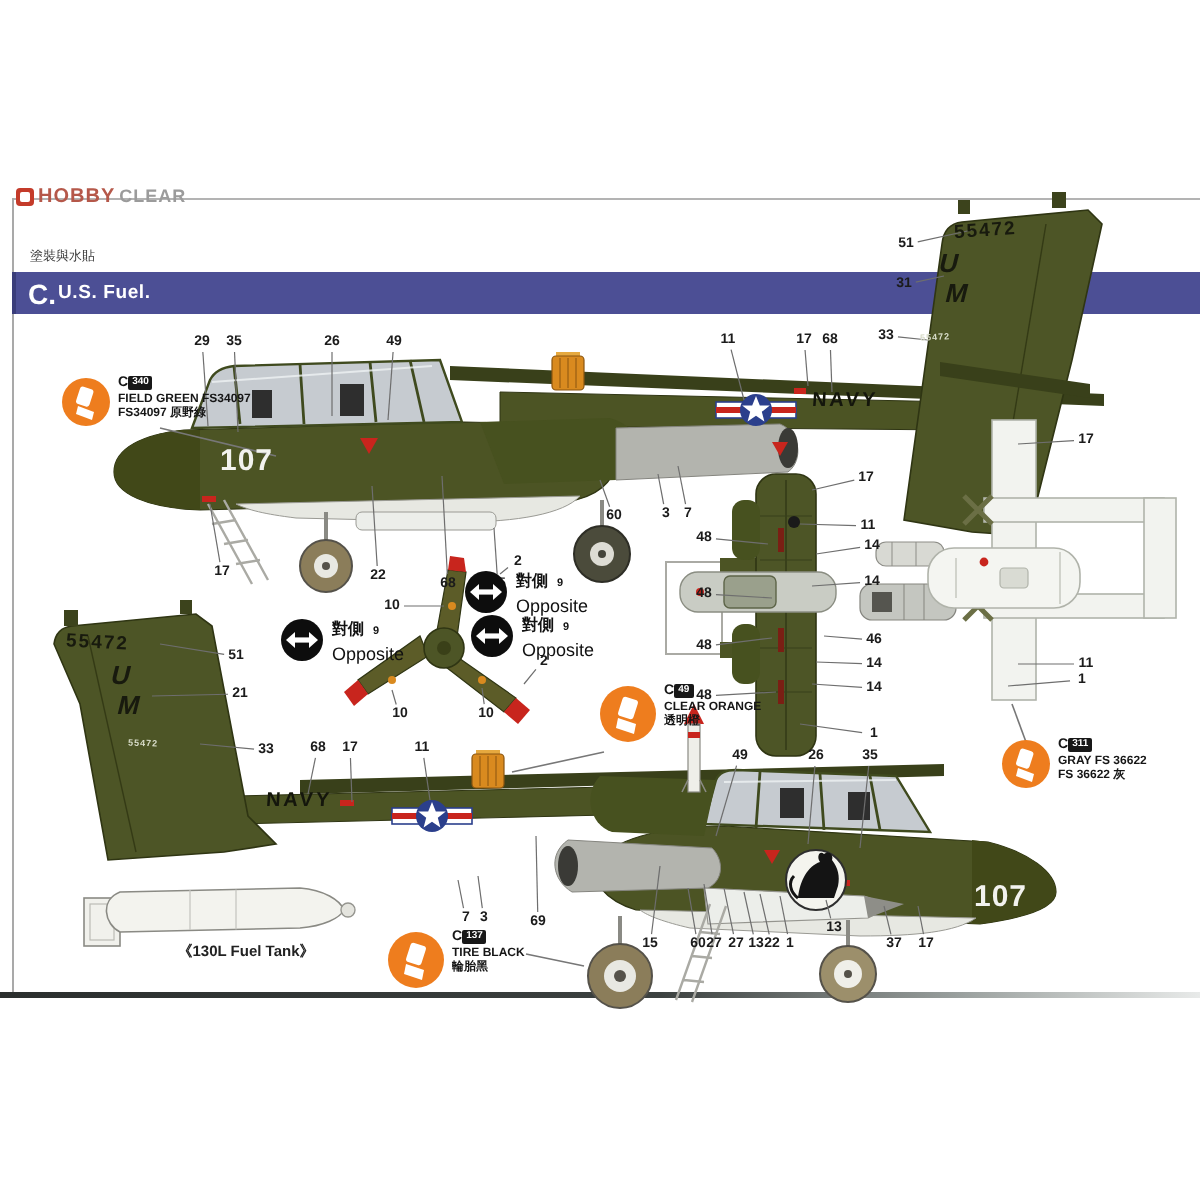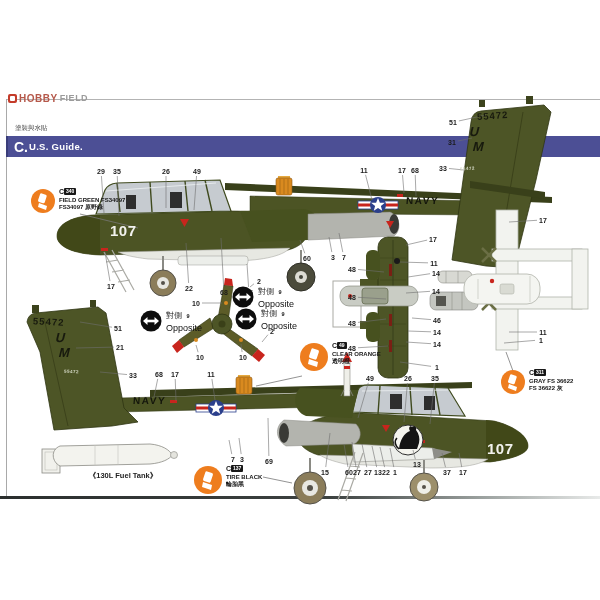--- a/index.html
+++ b/index.html
@@ -41,49 +41,49 @@
   .pc .code{display:inline-block;background:#181818;color:#fff;font-size:5px;padding:0 2px;
             border-radius:1px;vertical-align:top;line-height:6.5px;}
   .pc .cpfx{font-size:7px;font-weight:700;}
   .pc-field-green{left:30px;top:188px;}
   .pc-clear-orange{left:299px;top:342px;}
   .pc-tire-black{left:193px;top:465px;}
   .pc-gray{left:500px;top:369px;}
   
   .opp{position:absolute;z-index:3;display:flex;align-items:center;gap:4px;}
   .opp .t{line-height:9px;}
-  .opp .jp{font-size:8px;font-weight:400;color:#111;margin-top:24px;}
+  .opp .jp{font-size:8px;font-weight:700;color:#111;margin-top:24px;}
   .opp .sup{font-size:5.5px;font-weight:700;color:#111;}
   .opp .en{font-size:9px;font-weight:400;color:#111;margin-top:21px;}
   .opp1{left:140px;top:308px;}
   .opp2{left:232px;top:284px;}
   .opp3{left:235px;top:306px;}
   .fuel-label{position:absolute;left:58px;top:471px;width:130px;text-align:center;
               font-size:7.5px;font-weight:700;color:#222;z-index:3;}
 </style>
 </head>
 <body>
 
 <div class="page">
 
   <div class="topline"></div>
   <div class="leftline"></div>
   <div class="bottomline"></div>
 
   <div class="logo">
     <div class="logo-ic"></div>
     <span class="logo-t1">HOBBY</span>
-    <span class="logo-t2">FIELD</span>
+    <span class="logo-t2">CLEAR</span>
   </div>
 
   <div class="subtitle">塗裝與水貼</div>
 
   <div class="banner">
     <span class="big">C.</span>
-    <span class="small">U.S. Guide.</span>
+    <span class="small">U.S. Fuel.</span>
   </div>
 
   <svg class="art" width="600" height="600" viewBox="0 0 600 600">
 
     <g>
 
       <polygon points="225,183 552,197 552,203 225,190" fill="#39401a"></polygon>
 
       <polygon points="250,196 478,201 478,215 250,213" fill="#4c5424" stroke="#2f3513" stroke-width="0.5"></polygon>
 

